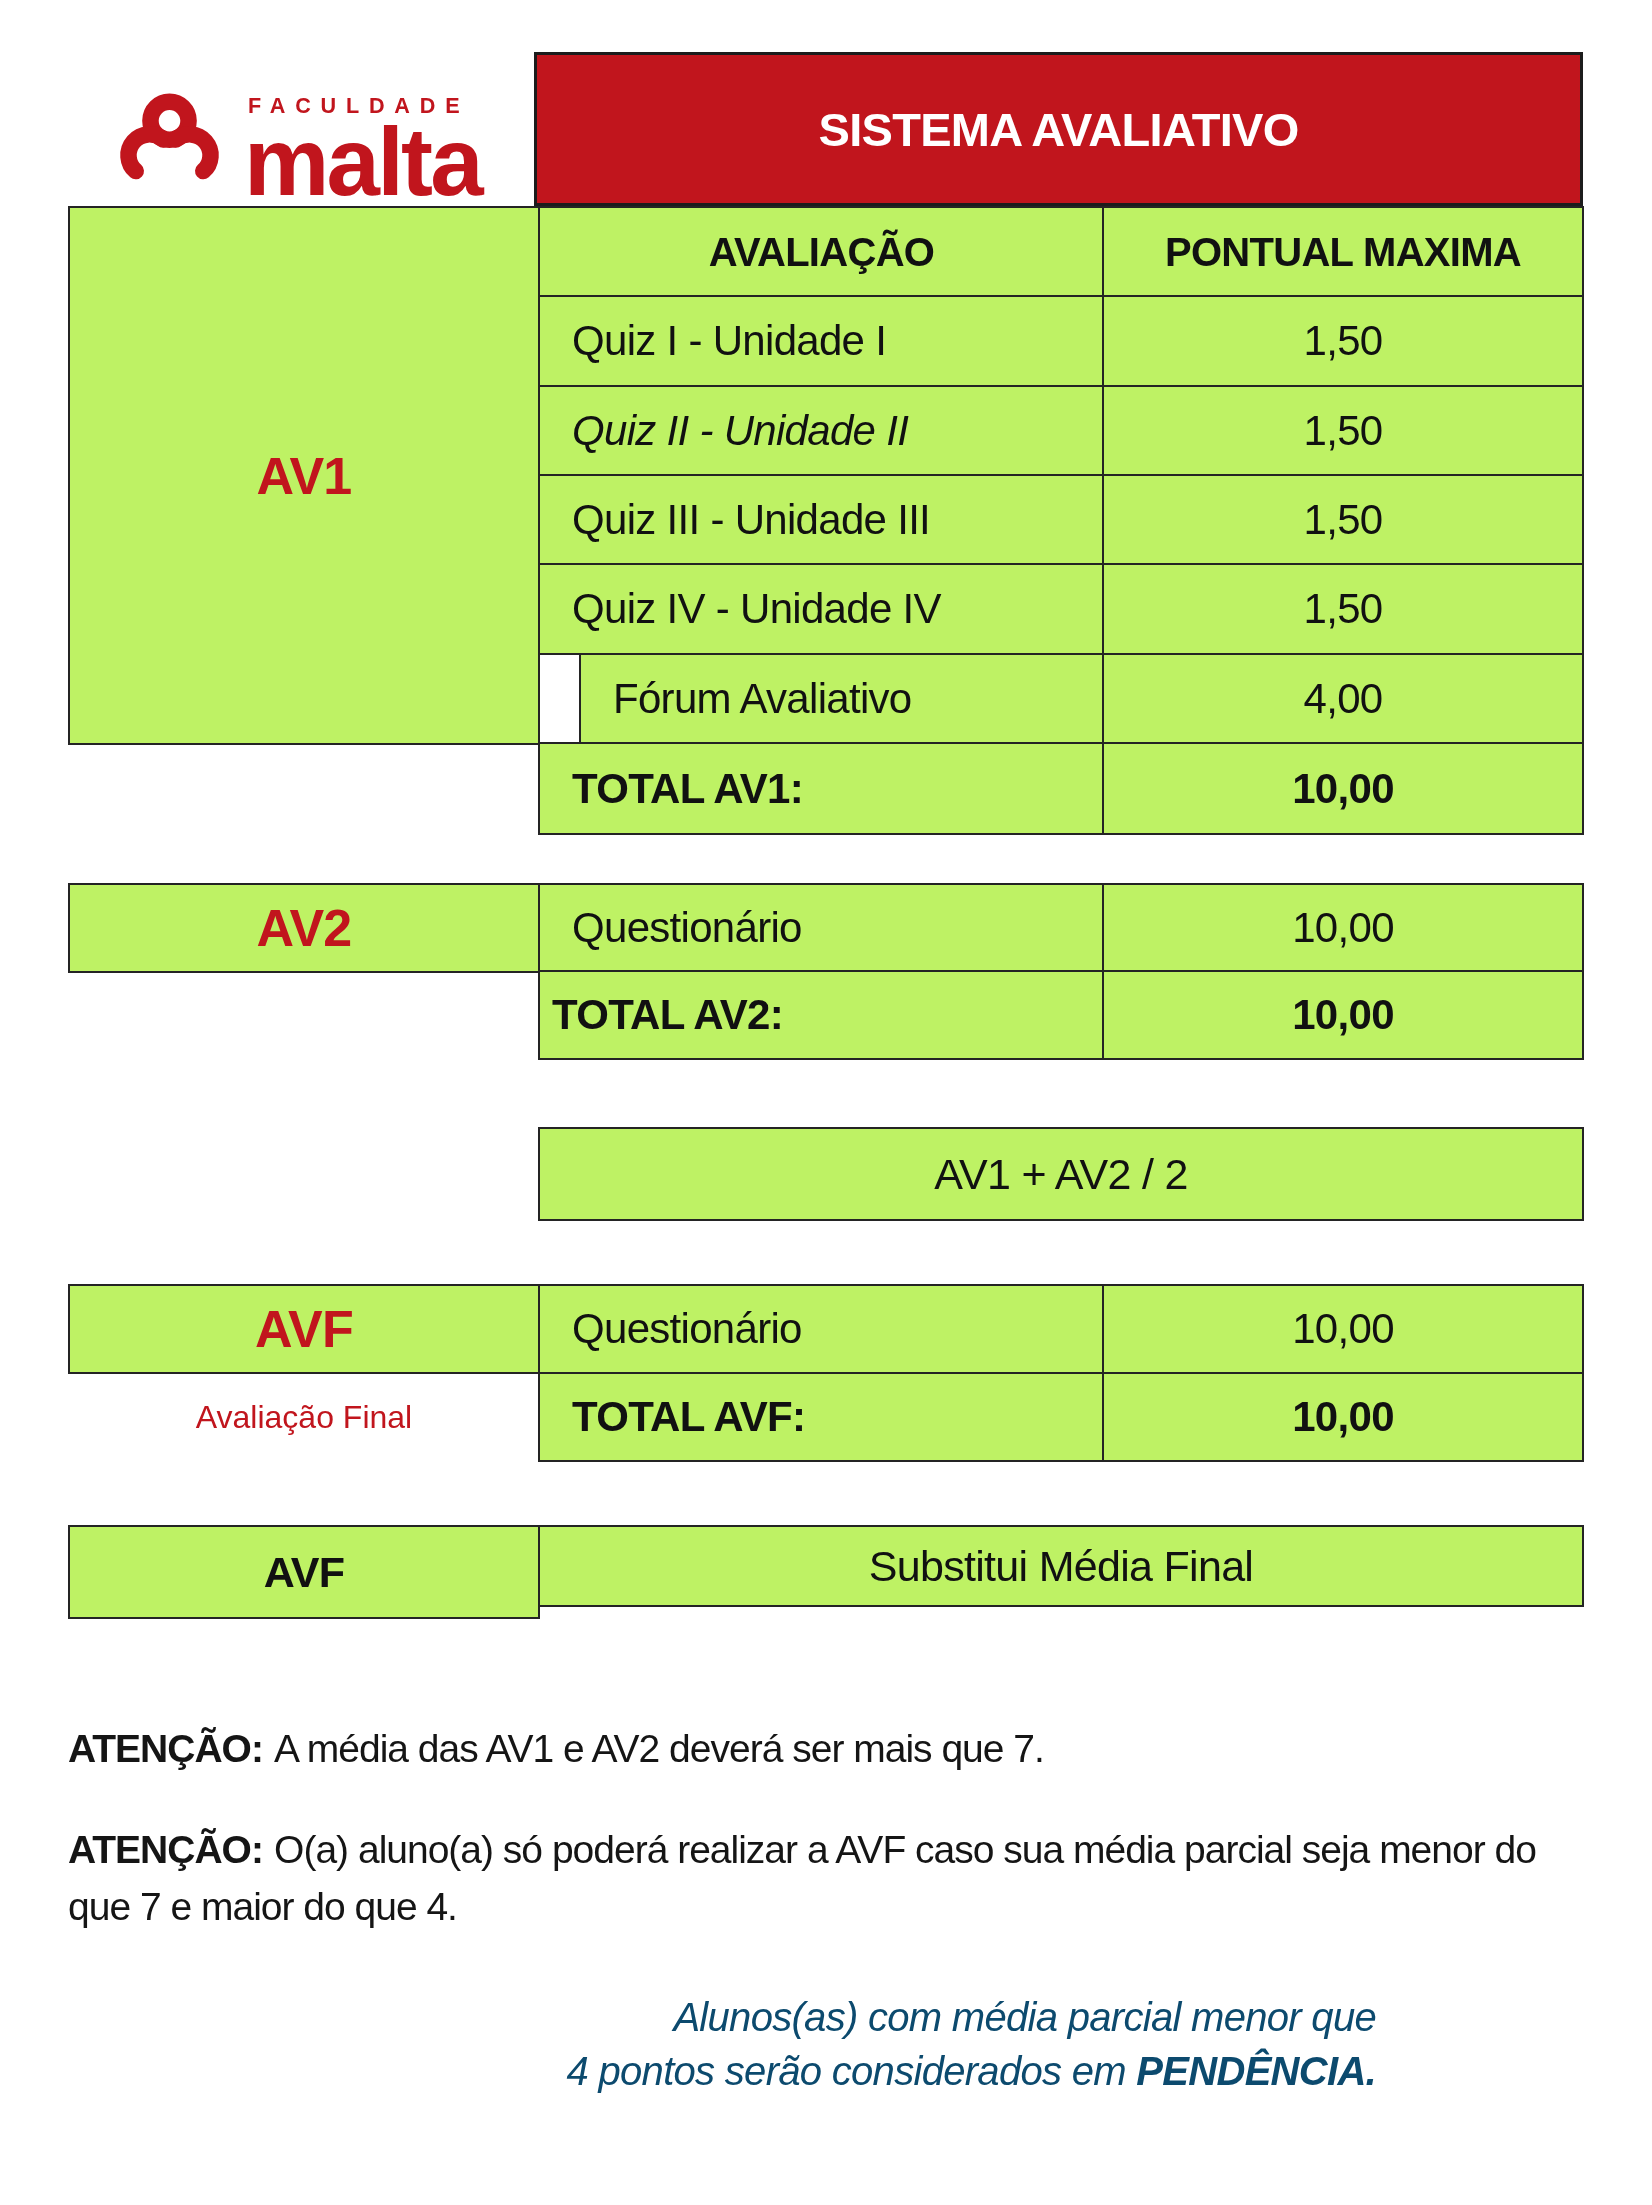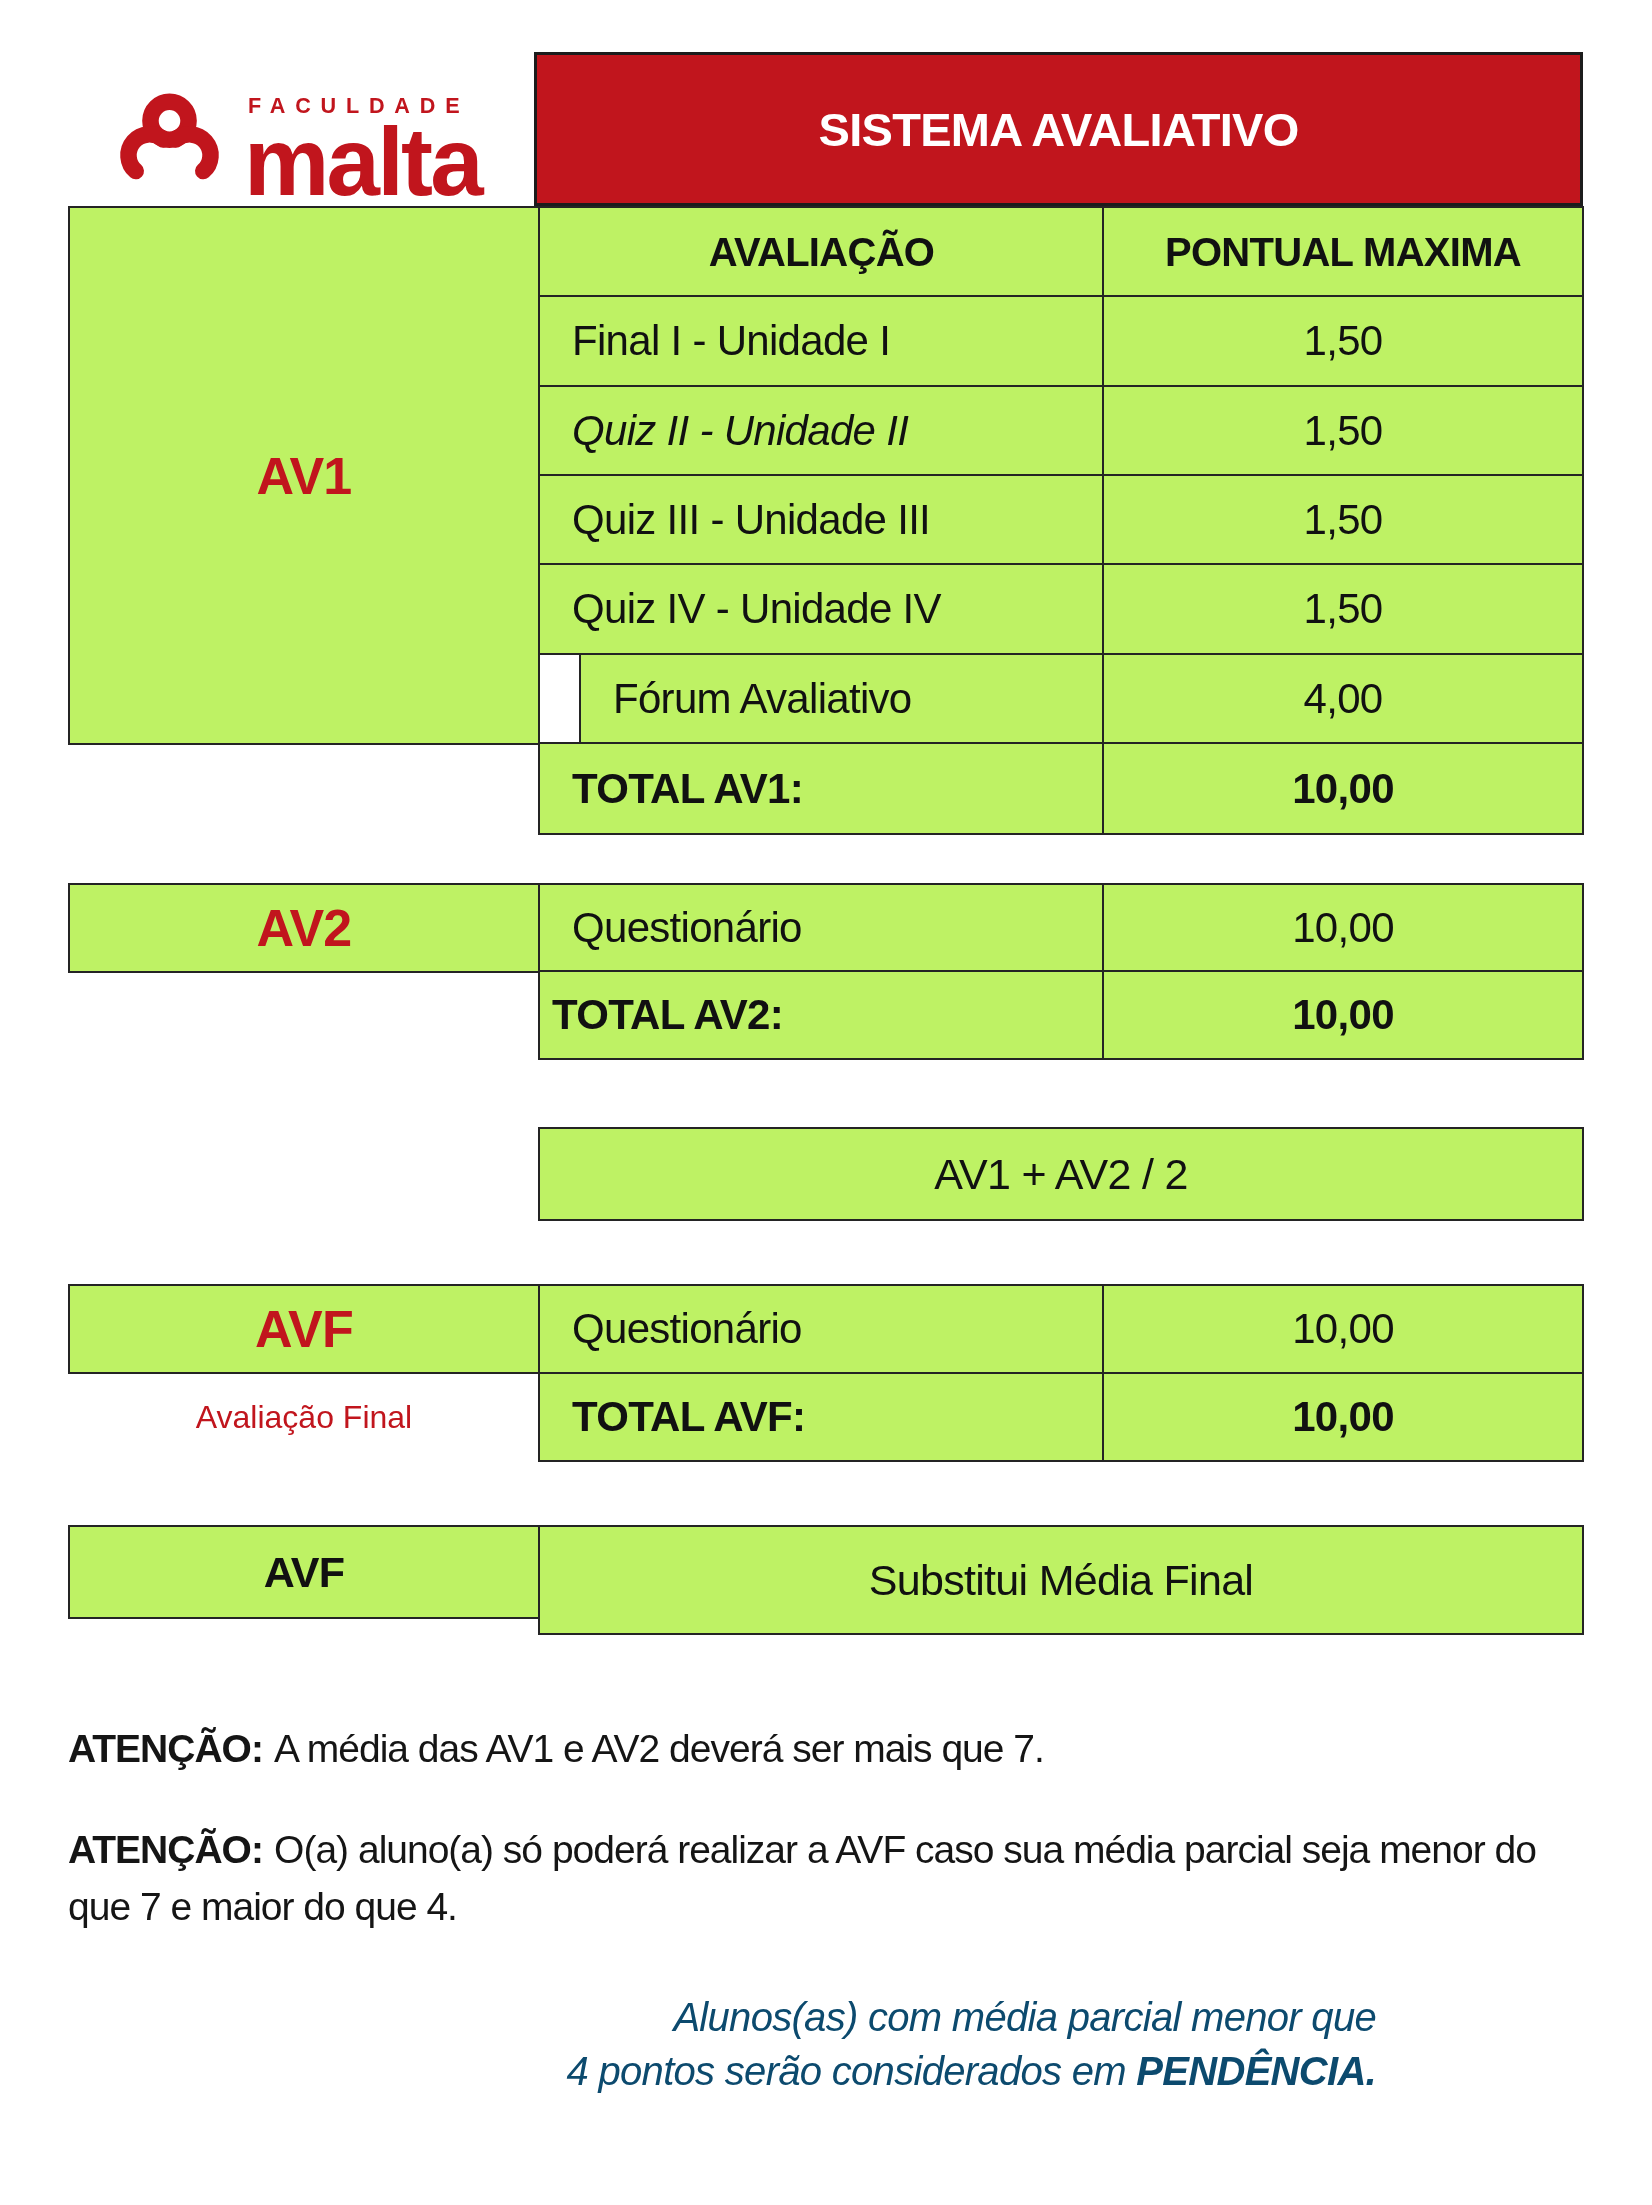--- a/index.html
+++ b/index.html
@@ -77,21 +77,21 @@
 
   <div class="banner">
     <span class="banner-title">SISTEMA AVALIATIVO</span>
   </div>
 
   <div class="cell center biglabel red" style="left:68px;top:206px;width:472px;height:539px;">AV1</div>
 
   <div class="cell center bold" style="left:538px;top:206px;width:567px;height:92px;font-size:40px;">AVALIAÇÃO</div>
   <div class="cell center bold" style="left:1102px;top:206px;width:482px;height:92px;font-size:40px;">PONTUAL MAXIMA</div>
 
-  <div class="cell padL" style="left:538px;top:295px;width:567px;height:92px;">Final I - Unidade I</div>
+  <div class="cell padL" style="left:538px;top:295px;width:567px;height:92px;">Quiz I - Unidade I</div>
   <div class="cell center" style="left:1102px;top:295px;width:482px;height:92px;">1,50</div>
 
   <div class="cell padL" style="left:538px;top:385px;width:567px;height:92px;font-style:italic;">Quiz II - Unidade II</div>
   <div class="cell center" style="left:1102px;top:385px;width:482px;height:92px;">1,50</div>
 
   <div class="cell padL" style="left:538px;top:474px;width:567px;height:92px;">Quiz III - Unidade III</div>
   <div class="cell center" style="left:1102px;top:474px;width:482px;height:92px;">1,50</div>
 
   <div class="cell padL" style="left:538px;top:563px;width:567px;height:92px;">Quiz IV - Unidade IV</div>
   <div class="cell center" style="left:1102px;top:563px;width:482px;height:92px;">1,50</div>
@@ -113,21 +113,21 @@
 
   <div class="cell center biglabel red" style="left:68px;top:1284px;width:472px;height:90px;">AVF</div>
   <div class="cell padL" style="left:538px;top:1284px;width:567px;height:90px;">Questionário</div>
   <div class="cell center" style="left:1102px;top:1284px;width:482px;height:90px;">10,00</div>
 
   <div class="cell center noborder sublabel red" style="left:68px;top:1372px;width:472px;height:90px;">Avaliação Final</div>
   <div class="cell padL bold" style="left:538px;top:1372px;width:567px;height:90px;">TOTAL AVF:</div>
   <div class="cell center bold" style="left:1102px;top:1372px;width:482px;height:90px;">10,00</div>
 
   <div class="cell center bold" style="left:68px;top:1525px;width:472px;height:94px;font-size:43px;">AVF</div>
-  <div class="cell center" style="left:538px;top:1525px;width:1046px;height:110px;font-size:43px;">Substitui Média Final</div>
+  <div class="cell center" style="left:538px;top:1525px;width:1046px;height:82px;font-size:43px;">Substitui Média Final</div>
 
   <div class="note" style="top:1721px;width:1522px;">
     <span class="nlabel">ATENÇÃO:</span><span>A média das AV1 e AV2 deverá ser mais que 7.</span>
   </div>
 
   <div class="note" style="top:1822px;width:1494px;white-space:normal;">
     <span class="nlabel">ATENÇÃO:</span><span>O(a) aluno(a) só poderá realizar a AVF caso sua média parcial seja menor do que 7 e maior do que 4.</span>
   </div>
 
   <div class="pendency" style="top:1991px;">

